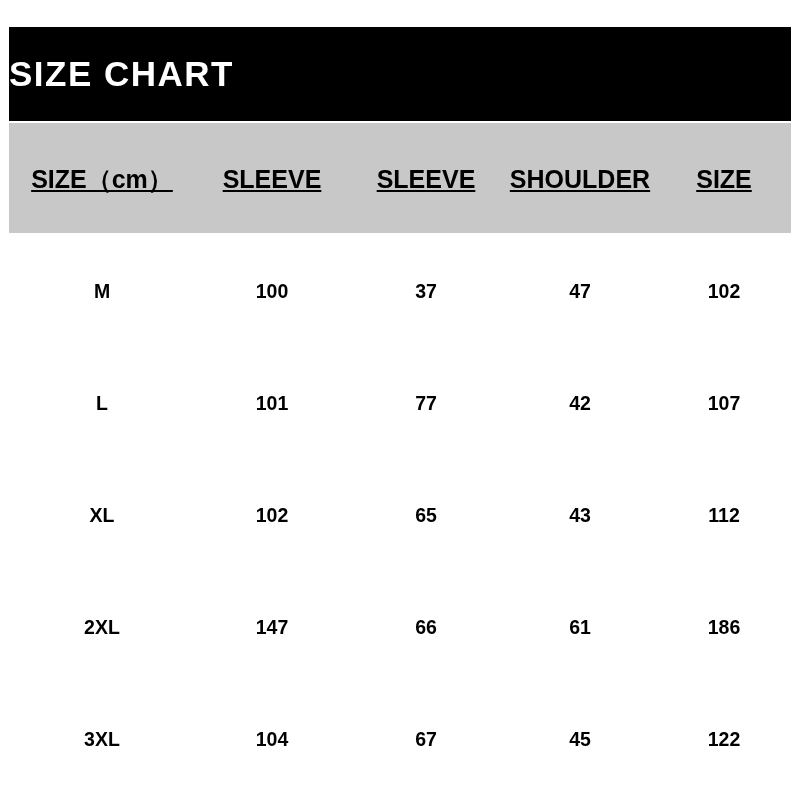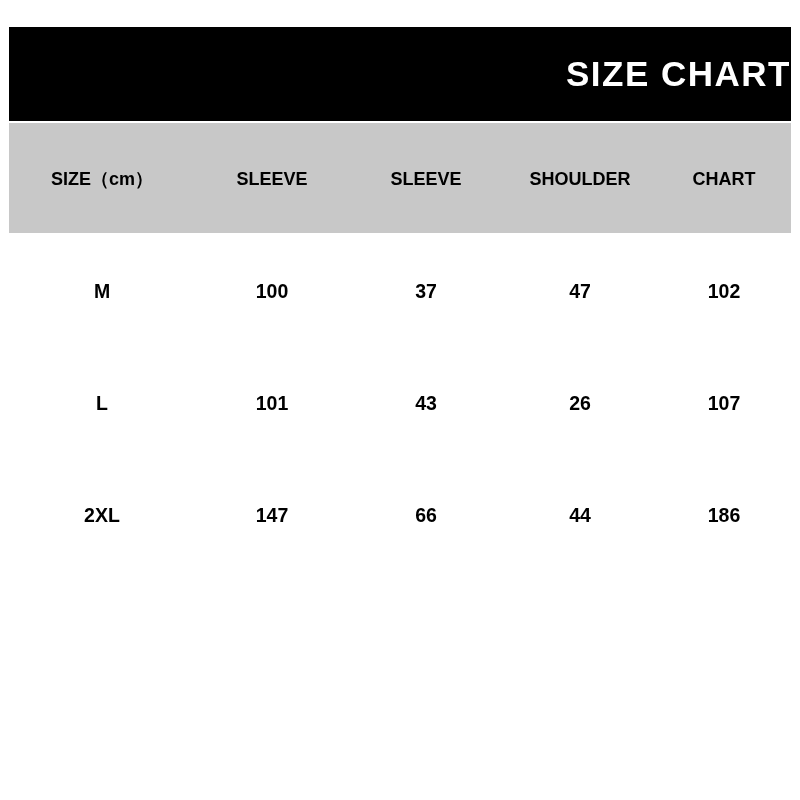--- a/index.html
+++ b/index.html
@@ -21,21 +21,21 @@
   }
   .title-band {
     position: absolute;
     left: 9px;
     top: 27px;
     width: 782px;
     height: 94px;
     background: #000000;
     display: flex;
     align-items: center;
-    justify-content: flex-end;
+    justify-content: flex-start;
   }
   .title-text {
     color: #ffffff;
     font-size: 35px;
     font-weight: bold;
     letter-spacing: 1.5px;
     font-family: "Liberation Sans", sans-serif;
   }
   .header-band {
     position: absolute;
@@ -58,21 +58,22 @@
     text-align: center;
     font-weight: bold;
     color: #000000;
     font-size: 19px;
     font-family: "Liberation Sans", sans-serif;
   }
   table.size-table thead th {
     height: 110px;
     vertical-align: middle;
     background: transparent;
-    font-size: 18px;
+    font-size: 25px;
+    text-decoration: underline;
   }
   table.size-table tbody td {
     height: 110px;
     vertical-align: middle;
     background: #ffffff;
     font-size: 19.5px;
   }
   
   col.c0 { width: 186px; }
   col.c1 { width: 154px; }
@@ -98,41 +99,55 @@
         <col class="c2">
         <col class="c3">
         <col class="c4">
     </colgroup>
     <thead>
       <tr>
         <th>SIZE（cm）</th>
         <th>SLEEVE</th>
         <th>SLEEVE</th>
         <th>SHOULDER</th>
-        <th>CHART</th>
+        <th>SIZE</th>
       </tr>
     </thead>
     <tbody>
       <tr>
         <td>M</td>
         <td>100</td>
         <td>37</td>
         <td>47</td>
         <td>102</td>
       </tr>
       <tr>
         <td>L</td>
         <td>101</td>
+        <td>77</td>
+        <td>42</td>
+        <td>107</td>
+      </tr>
+      <tr>
+        <td>XL</td>
+        <td>102</td>
+        <td>65</td>
         <td>43</td>
-        <td>26</td>
-        <td>107</td>
+        <td>112</td>
       </tr>
       <tr>
         <td>2XL</td>
         <td>147</td>
         <td>66</td>
-        <td>44</td>
+        <td>61</td>
         <td>186</td>
+      </tr>
+      <tr>
+        <td>3XL</td>
+        <td>104</td>
+        <td>67</td>
+        <td>45</td>
+        <td>122</td>
       </tr>
     </tbody>
   </table>
 
 </div>
 
 </body></html>

